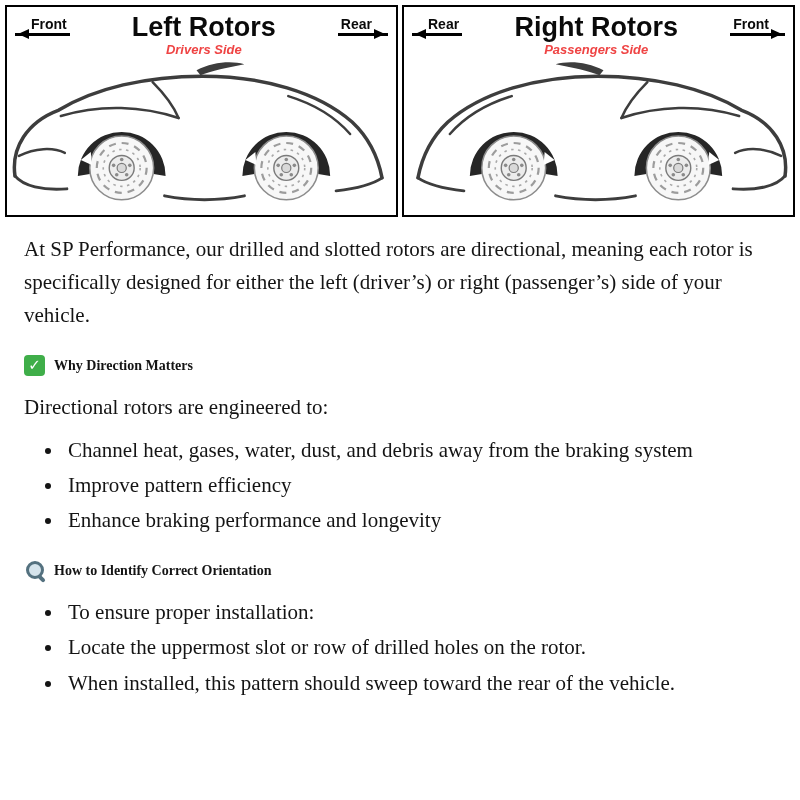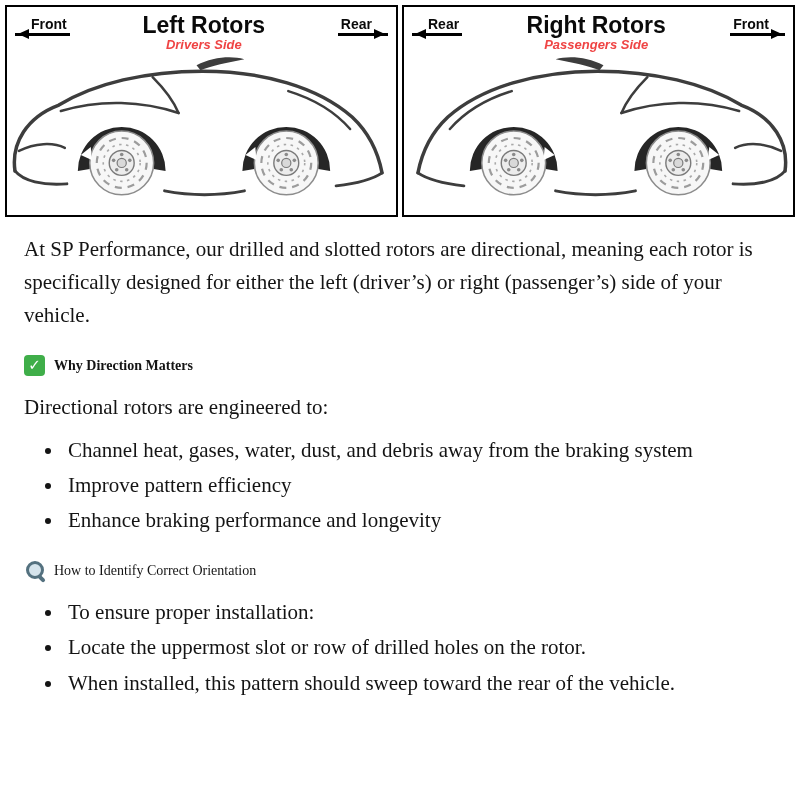--- a/index.html
+++ b/index.html
@@ -5,36 +5,36 @@
   * { margin:0; padding:0; box-sizing:border-box; }
   html,body { width:800px; height:800px; background:#ffffff; overflow:hidden; }
   body { font-family:"Liberation Serif","DejaVu Serif",serif; color:#141414; }
 
   
   .diagram { display:flex; gap:4px; margin:5px 5px 0 5px; }
   .panel { flex:1; border:2px solid #000; background:#fff; height:212px; overflow:hidden; }
   .panel-header { display:flex; justify-content:space-between; align-items:flex-start;
                   padding:6px 8px 0 8px; font-family:"Liberation Sans","DejaVu Sans",sans-serif; }
   .panel-titles { text-align:center; flex:1; margin-top:1px; }
-  .panel-title { font-weight:bold; font-size:23px; line-height:1.02; color:#0a0a0a; }
+  .panel-title { font-weight:bold; font-size:27px; line-height:1.02; color:#0a0a0a; }
   .panel-subtitle { font-weight:bold; font-style:italic; font-size:13px; color:#ef4444; }
   .dir { display:inline-flex; align-items:flex-end; font-weight:bold; font-size:14px;
          border-bottom:3px solid #000; padding:0 3px 1px 3px; margin-top:3px; color:#0a0a0a;}
   .arrow-left  { width:0; height:0; border-top:5px solid transparent; border-bottom:5px solid transparent;
                  border-right:11px solid #000; align-self:flex-end; margin:0 2px -7px 0; }
   .arrow-right { width:0; height:0; border-top:5px solid transparent; border-bottom:5px solid transparent;
                  border-left:11px solid #000; align-self:flex-end; margin:0 0 -7px 2px; }
   .car-svg { display:block; width:100%; height:162px; margin-top:0px; }
 
   
   .content { padding:16px 28px 0 24px; font-size:21px; line-height:1.58; }
   .intro { margin-bottom:20px; }
   .heading { display:flex; align-items:center; font-size:14px; margin:22px 0 14px 0; }
   .heading-bold { font-weight:bold; }
-  .heading-regular { font-weight:normal; }
+  .heading-regular { font-weight:bold; }
   .lead { margin:6px 0 10px 0; }
   ul { margin:4px 0 10px 40px; }
   li { margin-bottom:2px; padding-left:4px; }
 
   
   .icon-check { display:inline-flex; width:21px; height:21px; background:#3fae49; border-radius:4px;
                 color:#fff; font-size:15px; font-weight:bold; align-items:center; justify-content:center;
                 margin-right:9px; flex:0 0 auto; font-family:"DejaVu Sans",sans-serif; }
   .icon-check::before { content:"✓"; }
   .icon-magnifier { position:relative; display:inline-block; width:23px; height:23px; margin-right:7px; flex:0 0 auto; }

